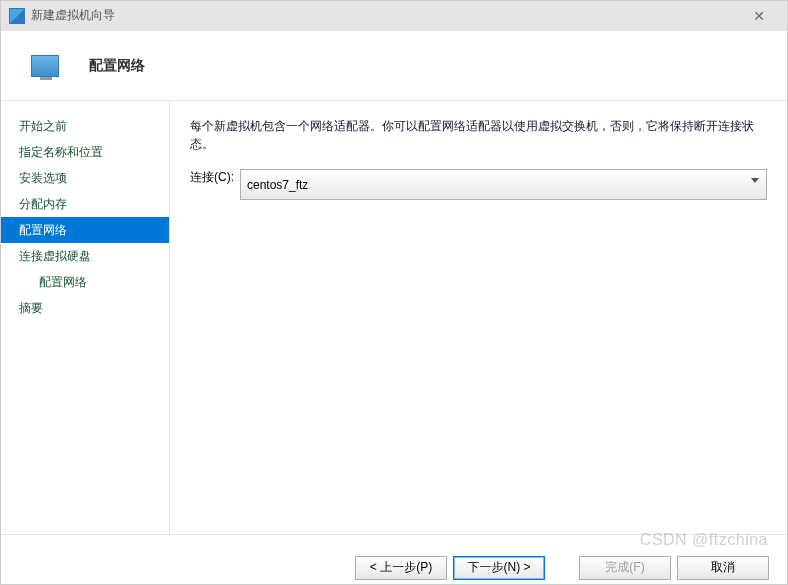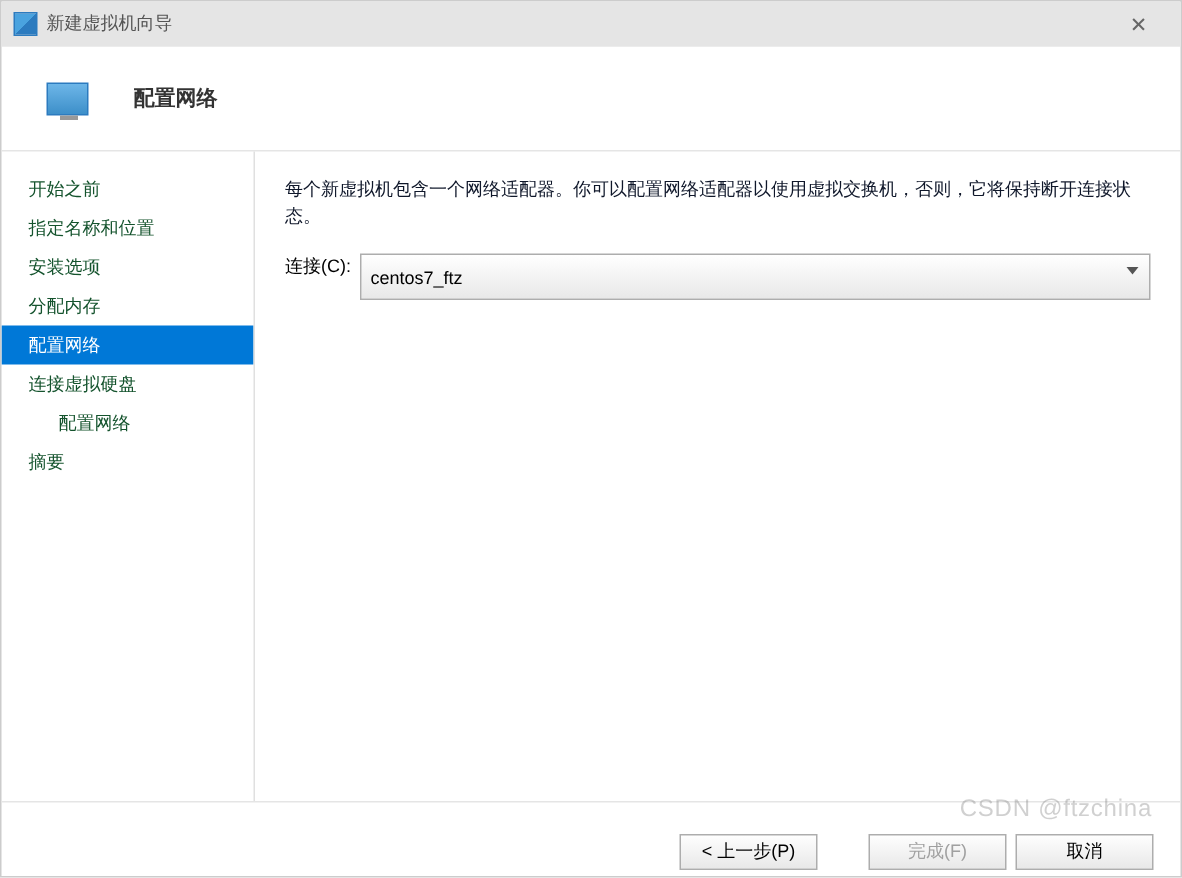--- a/index.html
+++ b/index.html
@@ -181,17 +181,18 @@
         <select class="connection-select">
           <option>centos7_ftz</option>
         </select>
       </div>
     </div>
   </div>
 </div>
 
 <div class="footer">
   <button class="btn">&lt; 上一步(P)</button>
+  <button class="btn default">下一步(N) &gt;</button>
   <button class="btn disabled">完成(F)</button>
   <button class="btn">取消</button>
 </div>
 
 <div class="watermark">CSDN @ftzchina</div>
 
 </body></html>

